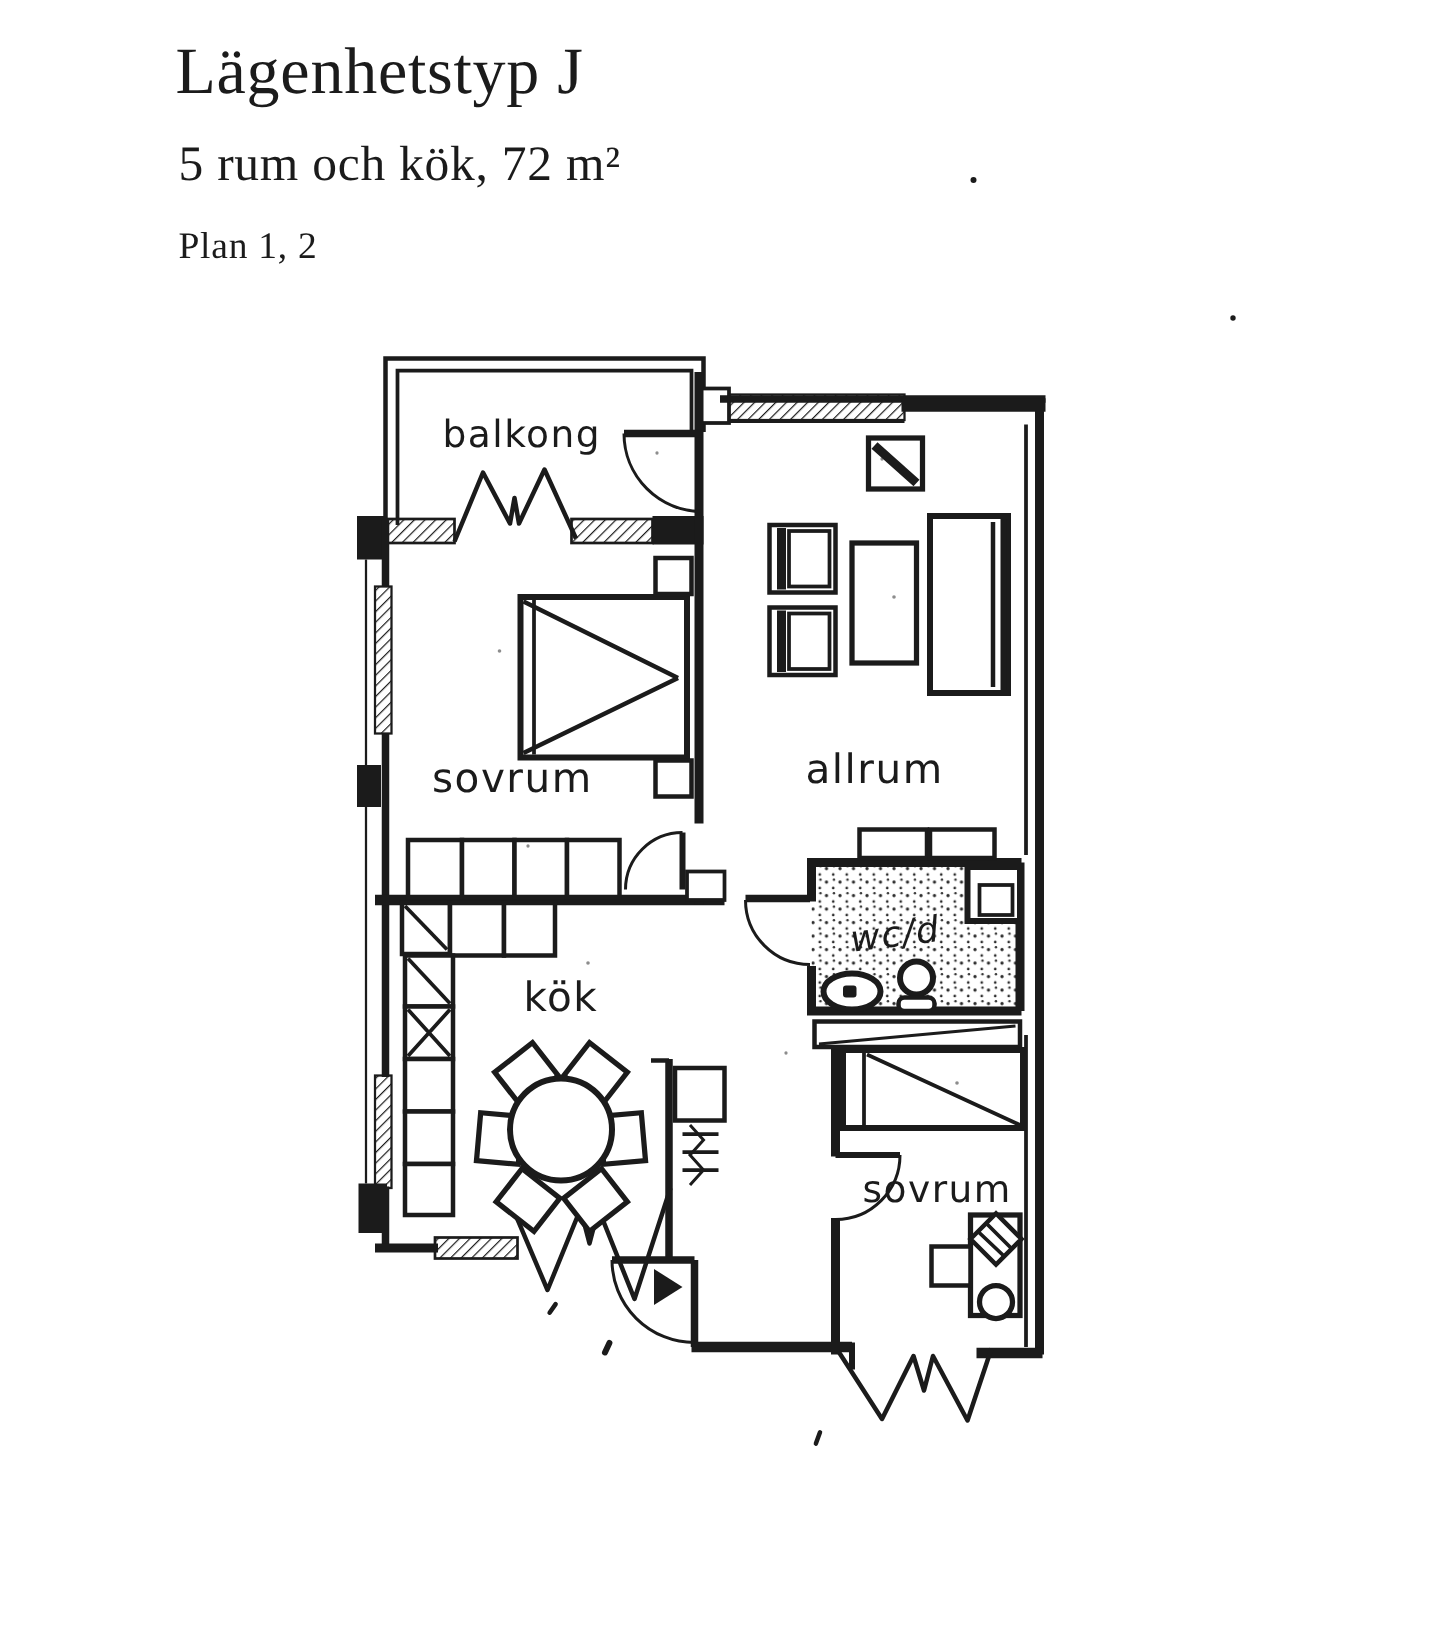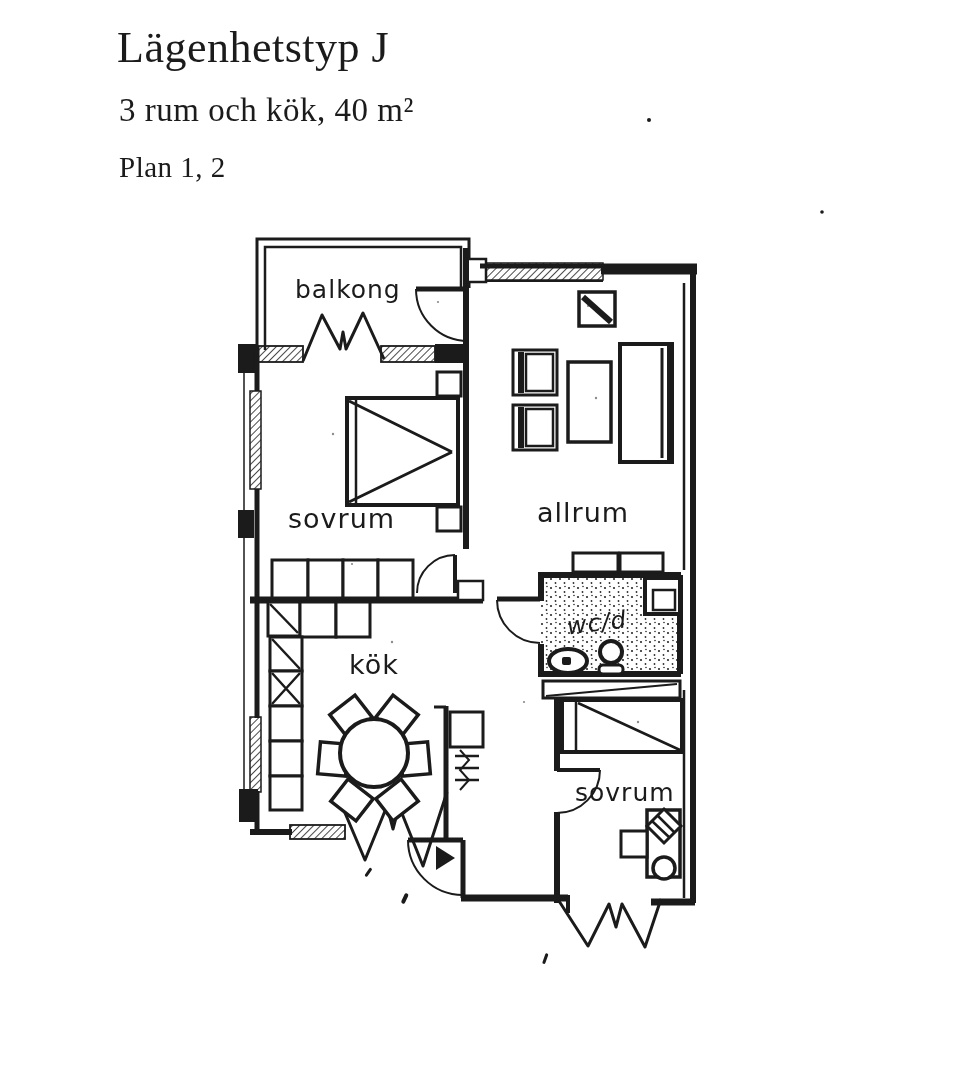--- a/index.html
+++ b/index.html
@@ -1,35 +1,35 @@
 <!DOCTYPE html>
 <html><head>
 <meta charset="utf-8">
 <style>
   html,body{margin:0;padding:0;background:#fff;}
   .page{position:relative;width:962px;height:1087px;background:#ffffff;overflow:hidden;
         font-family:"Liberation Serif",serif;color:#1b1b1b;}
   .hdr-title{position:absolute;left:117px;top:22px;font-size:44px;letter-spacing:0.5px;text-align:right;}
   .hdr-sub{position:absolute;left:119px;top:92px;font-size:33px;letter-spacing:0.5px;}
-  .hdr-plan{position:absolute;left:119px;top:151px;font-size:29px;letter-spacing:0.5px;text-align:right;}
+  .hdr-plan{position:absolute;left:119px;top:151px;font-size:25px;letter-spacing:0.5px;text-align:right;}
   svg{position:absolute;left:0;top:0;}
   .w{stroke:#1b1b1b;fill:none;}
   .wf{stroke:#1b1b1b;fill:#ffffff;}
   .ink{fill:#1b1b1b;stroke:none;}
   .rlabel{font-family:"DejaVu Sans",sans-serif;font-size:27px;fill:#1b1b1b;letter-spacing:1px;}
   .rlabel.small{font-size:25px;}
   .rlabel.italic{font-style:italic;font-size:24px;}
 </style>
 </head>
 <body>
 
 <div class="page">
 
   <div class="hdr-title">Lägenhetstyp J</div>
-  <div class="hdr-sub">3 rum och kök, 40 m²</div>
+  <div class="hdr-sub">5 rum och kök, 72 m²</div>
   <div class="hdr-plan">Plan 1, 2</div>
 
   <svg width="962" height="1087" viewBox="0 0 962 1087">
     <defs>
       <pattern id="hatch" width="5" height="5" patternUnits="userSpaceOnUse" patternTransform="rotate(45)">
         <line x1="0" y1="0" x2="0" y2="5" stroke="#1b1b1b" stroke-width="1.6"></line>
       </pattern>
       <pattern id="stipple" width="9" height="9" patternUnits="userSpaceOnUse">
         <circle cx="2" cy="3" r="1.1" fill="#2b2b2b"></circle>
         <circle cx="6.5" cy="7" r="0.9" fill="#2b2b2b"></circle>

